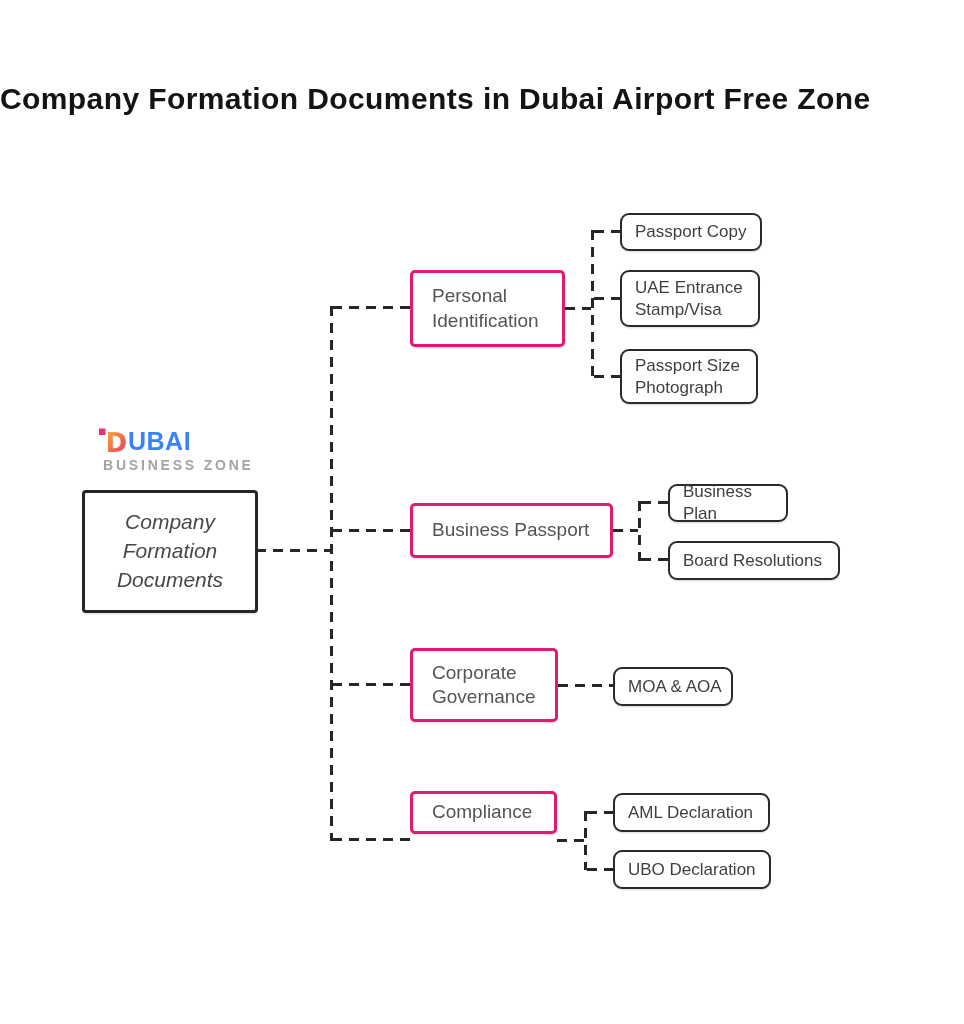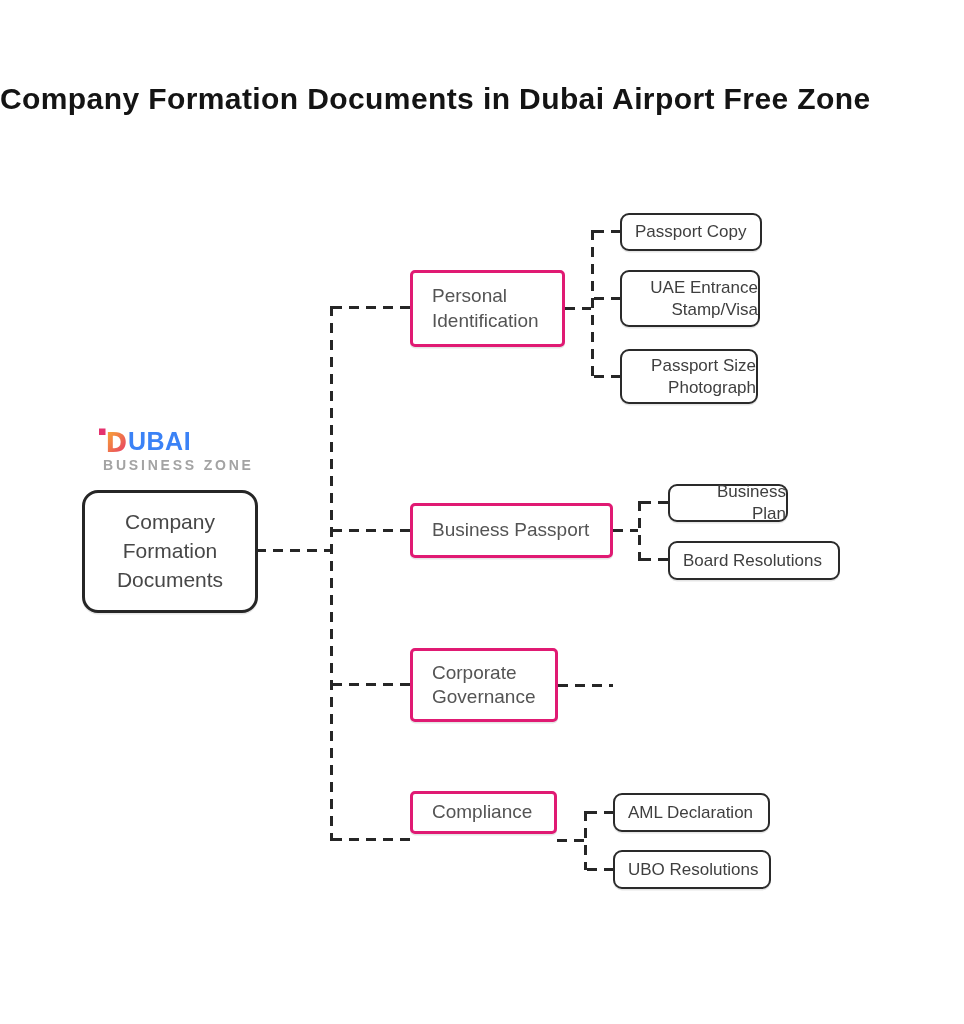--- a/index.html
+++ b/index.html
@@ -52,44 +52,44 @@
     position: absolute;
     box-sizing: border-box;
     background: #ffffff;
     display: flex;
     align-items: center;
     color: #474747;
     box-shadow: 0 1.5px 0 rgba(0,0,0,0.10);
   }
   .node-root {
     border: 3px solid #262626;
-    border-radius: 16px;
+    border-radius: 4px;
     justify-content: center;
     text-align: center;
     font-size: 21px;
     line-height: 1.38;
     padding: 4px 24px;
+    font-style: italic;
   }
   .node-branch {
     border: 3px solid #E01A73;
     border-radius: 5px;
     font-size: 19px;
     line-height: 1.28;
     padding-left: 19px;
     padding-right: 4px;
     color: #545454;
   }
   .node-leaf {
     border: 2.5px solid #2a2a2a;
     border-radius: 9px;
     font-size: 17px;
     line-height: 1.28;
     padding-left: 13px;
     color: #3f3f3f;
-    text-align: right;
   }
 
   
   .dash-h {
     position: absolute;
     height: 3px;
     background: repeating-linear-gradient(90deg, #262626 0 10px, transparent 10px 17px);
   }
   .dash-v {
     position: absolute;
@@ -127,22 +127,23 @@
   <div class="node node-branch" style="left:410px; top:270px; width:155px; height:77px;">Personal Identification</div>
   <div class="node node-branch" style="left:410px; top:503px; width:203px; height:55px;">Business Passport</div>
   <div class="node node-branch" style="left:410px; top:648px; width:148px; height:74px;">Corporate Governance</div>
   <div class="node node-branch" style="left:410px; top:791px; width:147px; height:43px;">Compliance</div>
 
   <div class="node node-leaf" style="left:620px; top:213px; width:142px; height:38px;">Passport Copy</div>
   <div class="node node-leaf" style="left:620px; top:270px; width:140px; height:57px;">UAE Entrance Stamp/Visa</div>
   <div class="node node-leaf" style="left:620px; top:349px; width:138px; height:55px;">Passport Size Photograph</div>
   <div class="node node-leaf" style="left:668px; top:484px; width:120px; height:38px;">Business Plan</div>
   <div class="node node-leaf" style="left:668px; top:541px; width:172px; height:39px;">Board Resolutions</div>
+  <div class="node node-leaf" style="left:613px; top:667px; width:120px; height:39px;">MOA &amp; AOA</div>
   <div class="node node-leaf" style="left:613px; top:793px; width:157px; height:39px;">AML Declaration</div>
-  <div class="node node-leaf" style="left:613px; top:850px; width:158px; height:39px;">UBO Resolutions</div>
+  <div class="node node-leaf" style="left:613px; top:850px; width:158px; height:39px;">UBO Declaration</div>
 
   <div class="dash-h" style="left:256px; top:549px; width:76px;"></div>
   <div class="dash-v" style="left:330px; top:306px; height:535px;"></div>
   <div class="dash-h" style="left:332px; top:306px; width:78px;"></div>
   <div class="dash-h" style="left:332px; top:529px; width:78px;"></div>
   <div class="dash-h" style="left:332px; top:683px; width:78px;"></div>
   <div class="dash-h" style="left:332px; top:838px; width:78px;"></div>
 
   <div class="dash-h" style="left:565px; top:307px; width:26px;"></div>
   <div class="dash-v" style="left:591px; top:230px; height:148px;"></div>

